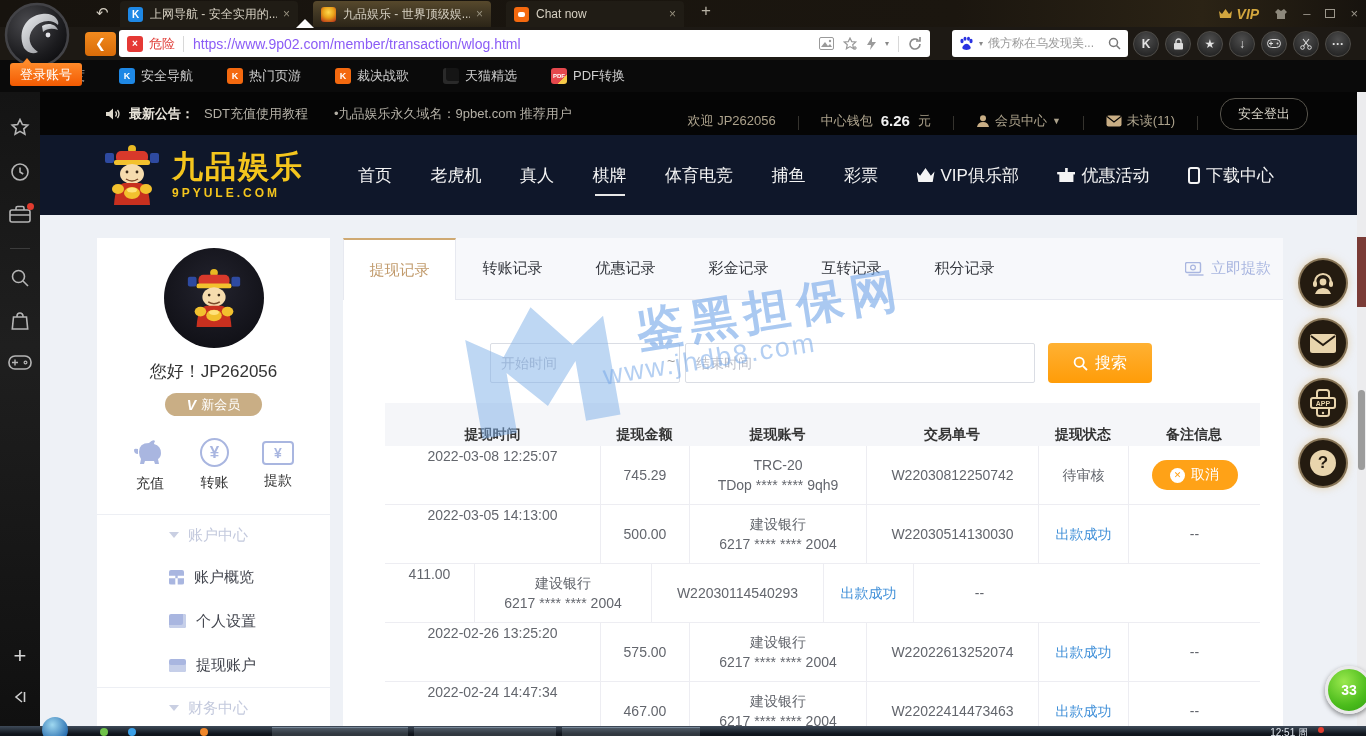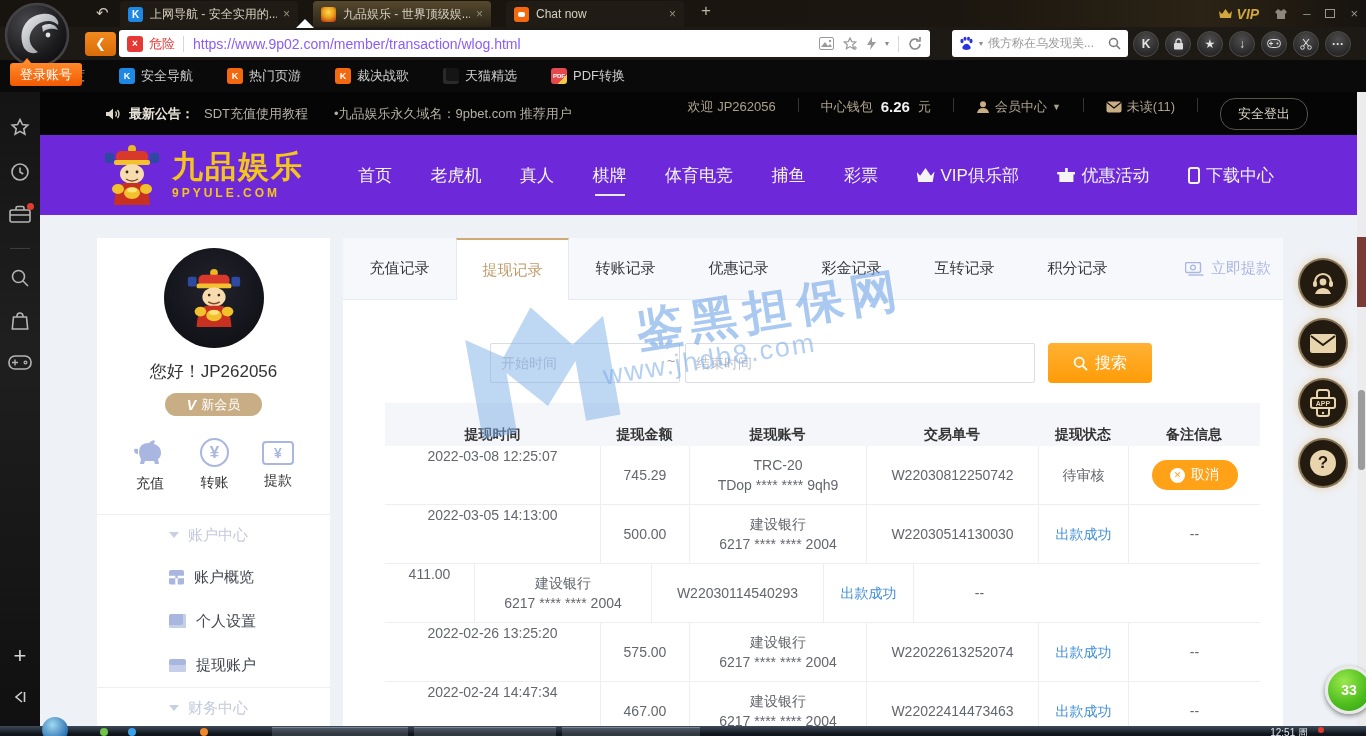--- a/index.html
+++ b/index.html
@@ -73,29 +73,29 @@
   .rail-dot { position:absolute; width:7px; height:7px; border-radius:50%; background:#e23c2e; top:-2px; right:-3px; }
   .rail-div { position:absolute; left:10px; width:20px; height:1px; background:#3c3c3c; top:156px; }
   .rail-plus { top:551px; color:#d6d6d6; font-size:22px; font-weight:300; }
   .rail-collapse { top:596px; }
 
   
   .page { position:relative; flex:1; background:#eef1f6; overflow:hidden; }
   .announce { position:absolute; top:0; left:0; right:0; height:43px; background:#050505; display:flex; align-items:center; padding:0 58px 0 65px; }
   .ann-label { color:#eae6dc; font-size:13px; font-weight:bold; margin:0 10px 0 8px; white-space:nowrap; }
   .ann-item { color:#b4b0a6; font-size:13px; margin-right:26px; white-space:nowrap; }
-  .ubar { margin-left:auto; display:flex; align-items:flex-start; gap:22px; white-space:nowrap; }
+  .ubar { margin-left:auto; display:flex; align-items:flex-end; gap:22px; white-space:nowrap; }
   .ubar-sep { width:1px; height:14px; background:#35332e; }
   .ubar-txt { color:#aca28c; font-size:13px; }
   .wallet-amt { color:#f2f2f2; font-size:15px; font-weight:bold; margin:0 3px; }
   .ubar-group { display:flex; align-items:center; gap:5px; cursor:pointer; }
   .ubar-caret { color:#aca28c; font-size:9px; }
   .logout-btn { border:1px solid #56534b; border-radius:15px; background:none; color:#d8d4c8; font-size:13px; padding:6px 17px; cursor:pointer; }
 
-  .siteheader { position:absolute; top:43px; left:0; right:0; height:80px; background:#6d28d9; display:flex; align-items:center; padding-left:60px; }
+  .siteheader { position:absolute; top:43px; left:0; right:0; height:80px; background:#0f172a; display:flex; align-items:center; padding-left:60px; }
   .slogo { display:flex; align-items:center; gap:8px; cursor:pointer; }
   .slogo-title { color:#f4c51d; font-size:31px; font-weight:bold; letter-spacing:2px; line-height:1; }
   .slogo-domain { color:#f4c51d; font-size:12px; letter-spacing:3px; font-weight:bold; margin-top:4px; }
   .sitenav { flex:1; display:flex; justify-content:space-between; align-items:center; margin:0 92px 0 54px; }
   .nav-item { position:relative; display:flex; align-items:center; gap:6px; color:#f4f4f4; font-size:17px; cursor:pointer; white-space:nowrap; }
   .nav-item[data-underline="true"]::after { content:""; position:absolute; left:2px; right:2px; bottom:-9px; height:2px; background:#e8e8e8; }
 
   .sitebody { position:absolute; top:123px; left:0; right:0; bottom:0; overflow:hidden; }
   .card { position:absolute; top:23px; bottom:-30px; background:#fff; }
   .left-card { left:57px; width:233px; }
@@ -562,21 +562,20 @@
                 <span class="mi-ico"></span>
                 <span>财务中心</span>
               </div>
 
           </div>
         </div>
 
         <div class="card main-card">
           <div class="tabsbar">
 
-              <div class="rec-tab">充值记录</div>
 
               <div class="rec-tab" data-active="true">提现记录</div>
 
               <div class="rec-tab">转账记录</div>
 
               <div class="rec-tab">优惠记录</div>
 
               <div class="rec-tab">彩金记录</div>
 
               <div class="rec-tab">互转记录</div>

